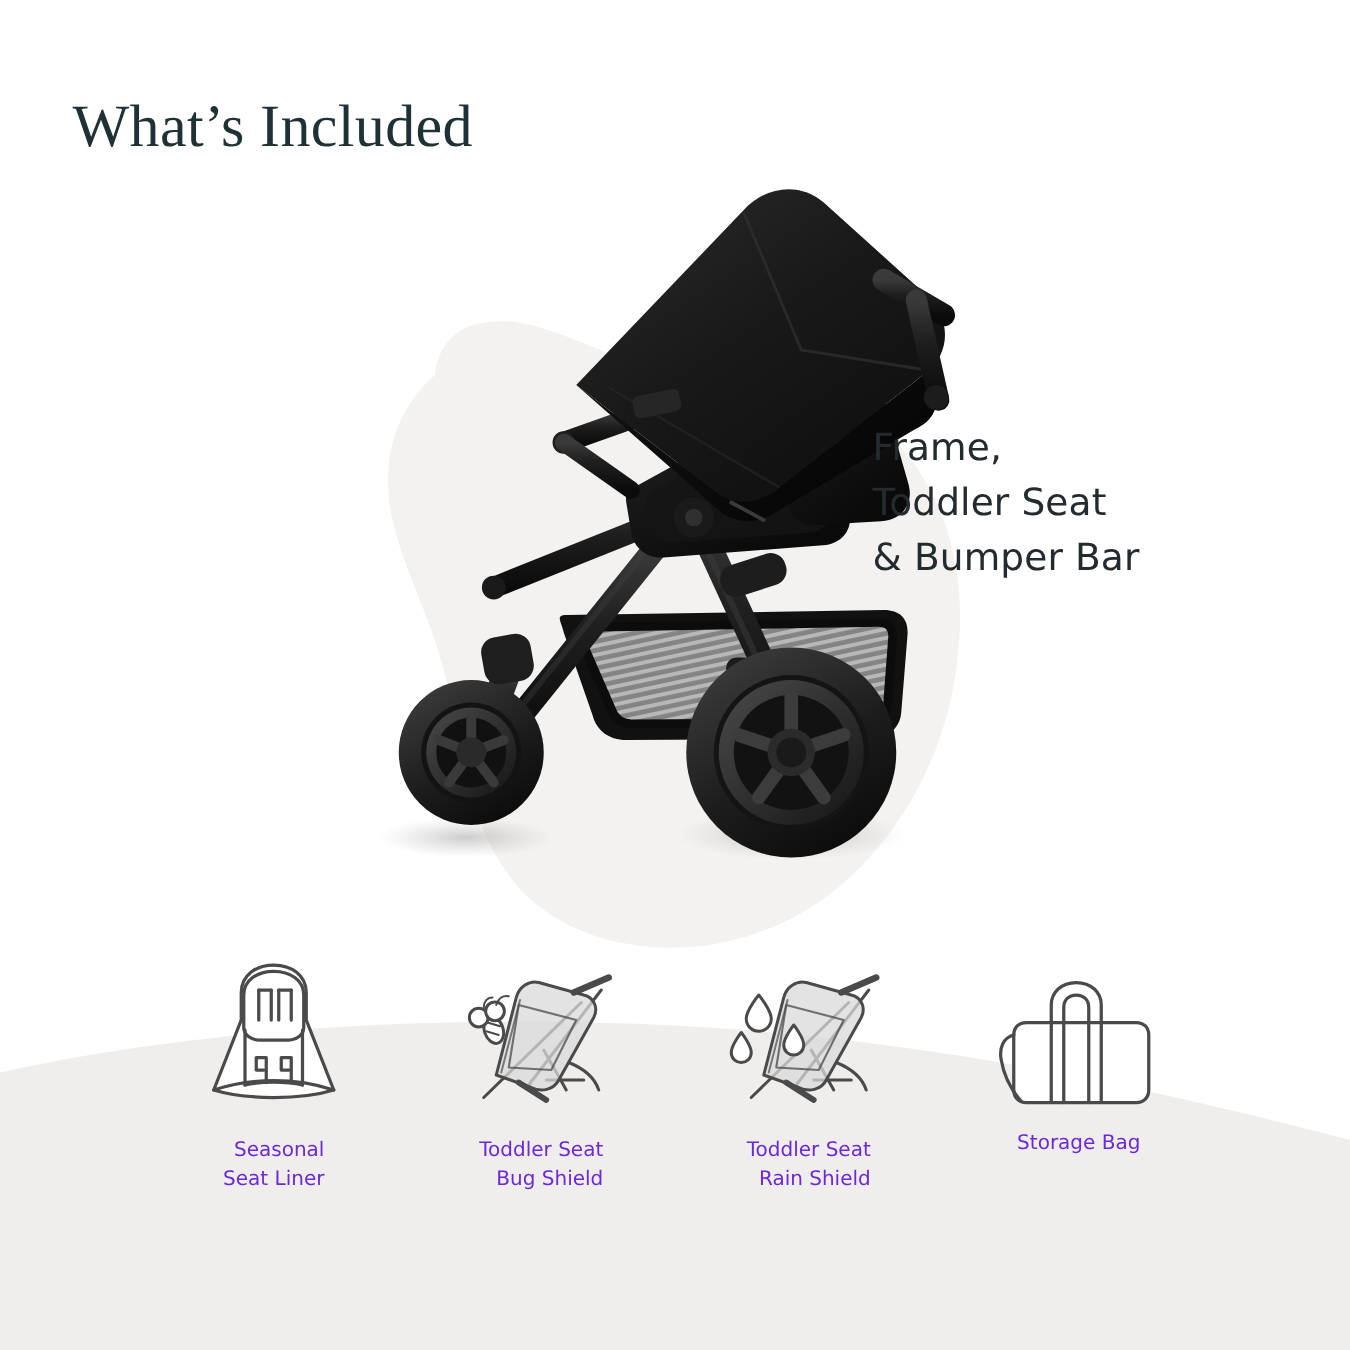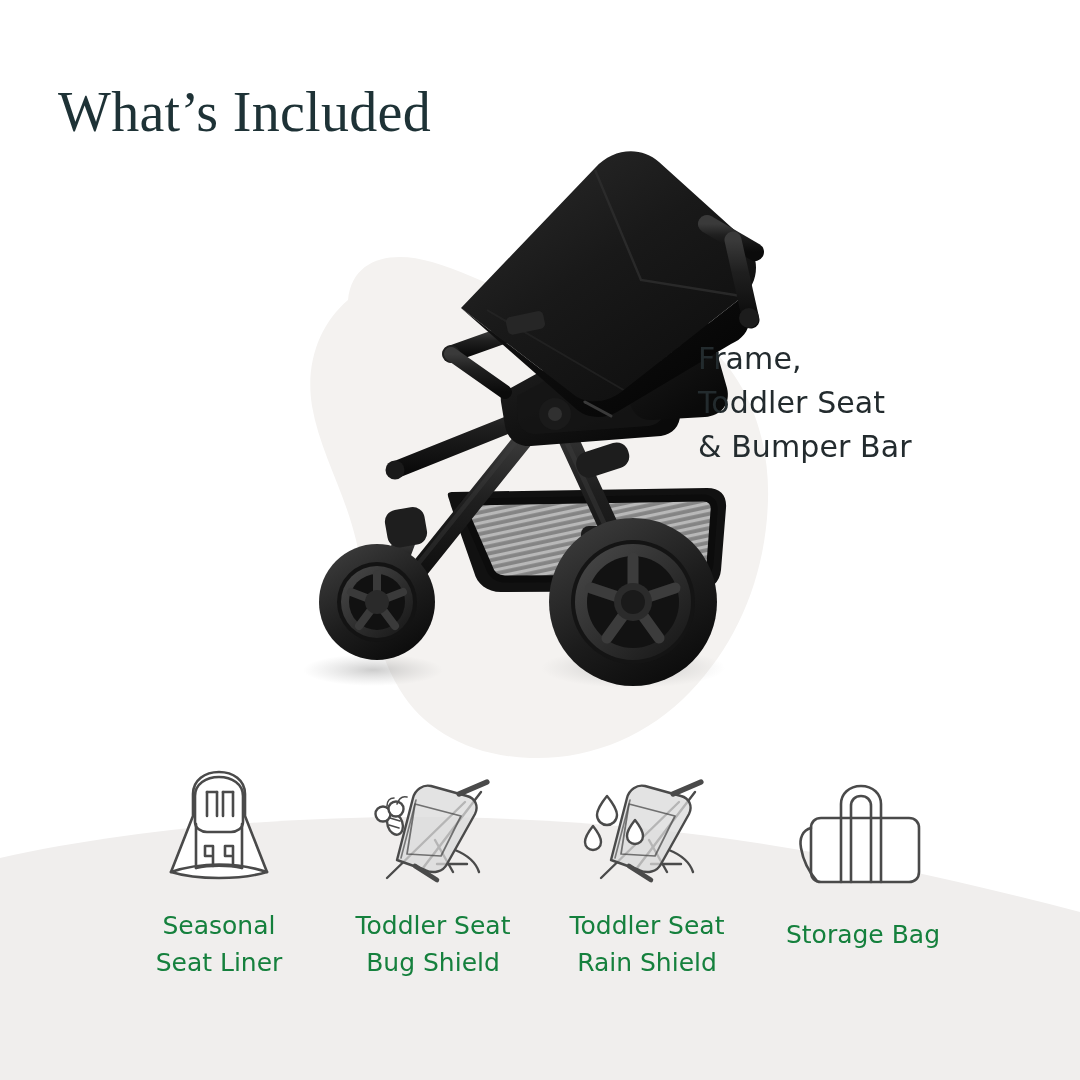--- a/index.html
+++ b/index.html
@@ -33,21 +33,21 @@
     height: 1080px;
     pointer-events: none;
   }
 
   
   .page-title {
     position: absolute;
     left: 58px;
     top: 44px;
     font-family: "Liberation Serif", "DejaVu Serif", serif;
-    font-size: 56px;
+    font-size: 48px;
     line-height: 1.08;
     letter-spacing: 0.3px;
     color: #1e3236;
     font-weight: 400;
     white-space: nowrap;
     text-align: center;
   }
 
   
   .hero-callout {
@@ -92,35 +92,35 @@
     align-items: center;
   }
   .accessory-icon {
     width: 140px;
     height: 118px;
     display: block;
   }
   .accessory-label {
     margin-top: 22px;
     font-family: "DejaVu Sans", "Liberation Sans", sans-serif;
-    font-size: 25px;
+    font-size: 16px;
     line-height: 1.46;
-    color: #15803d;
-    text-align: center;
+    color: #6d28d9;
+    text-align: right;
     font-weight: 400;
     white-space: pre-line;
   }
 
   
   .acc-0 { transform: translateX(-6px); }
   .acc-1 { transform: translateX(-2px); }
   .acc-2 { transform: translateX(2px); }
   .acc-3 { transform: translateX(8px); }
   .acc-3 .accessory-icon { height: 106px; margin-top: 12px; }
-  .acc-3 .accessory-label { margin-top: 31px; }
+  .acc-3 .accessory-label { margin-top: 16px; }
 </style>
 </head>
 <body>
 
 <div id="stage">
 
   <svg class="bg-layer" viewBox="0 0 1080 1080" xmlns="http://www.w3.org/2000/svg">
     <defs>
       <linearGradient id="shadowFade" x1="0" y1="0" x2="0" y2="1">
         <stop offset="0%" stop-color="#c9c9c9" stop-opacity="0.30"></stop>

